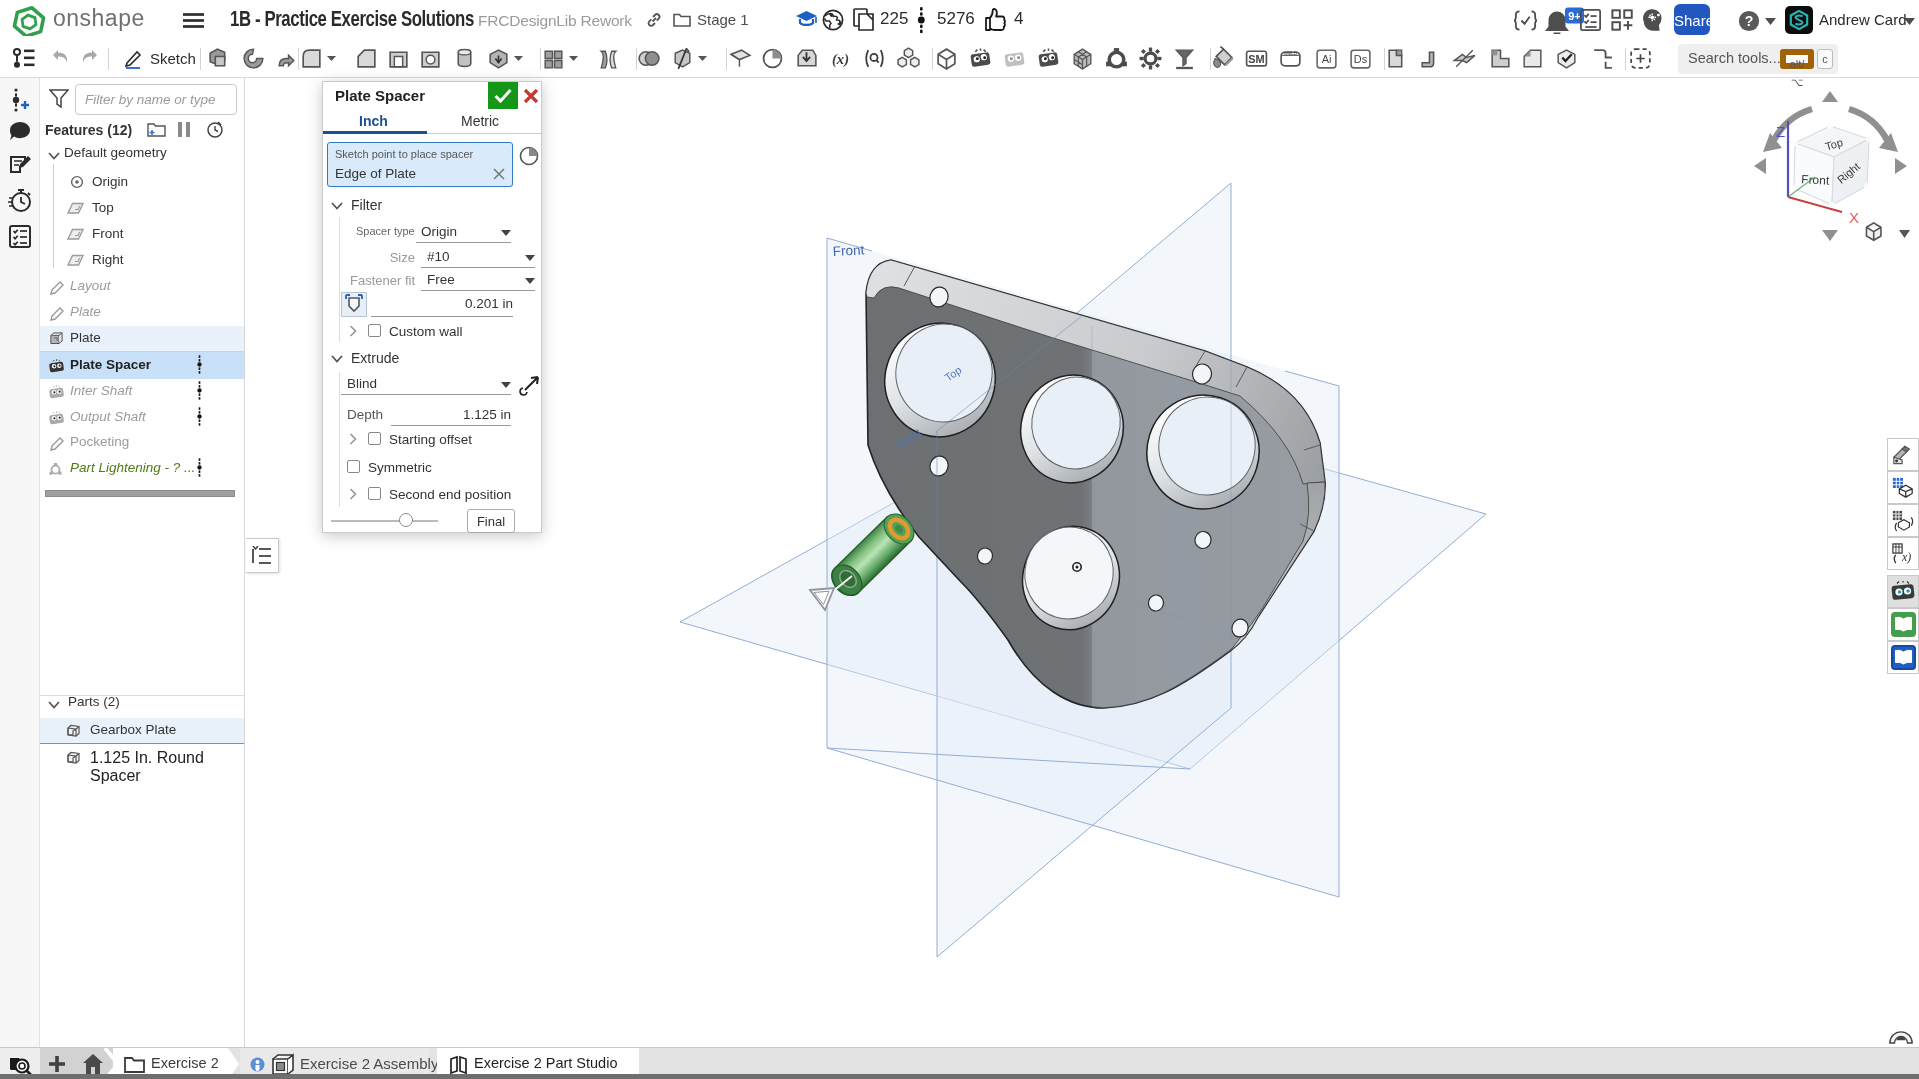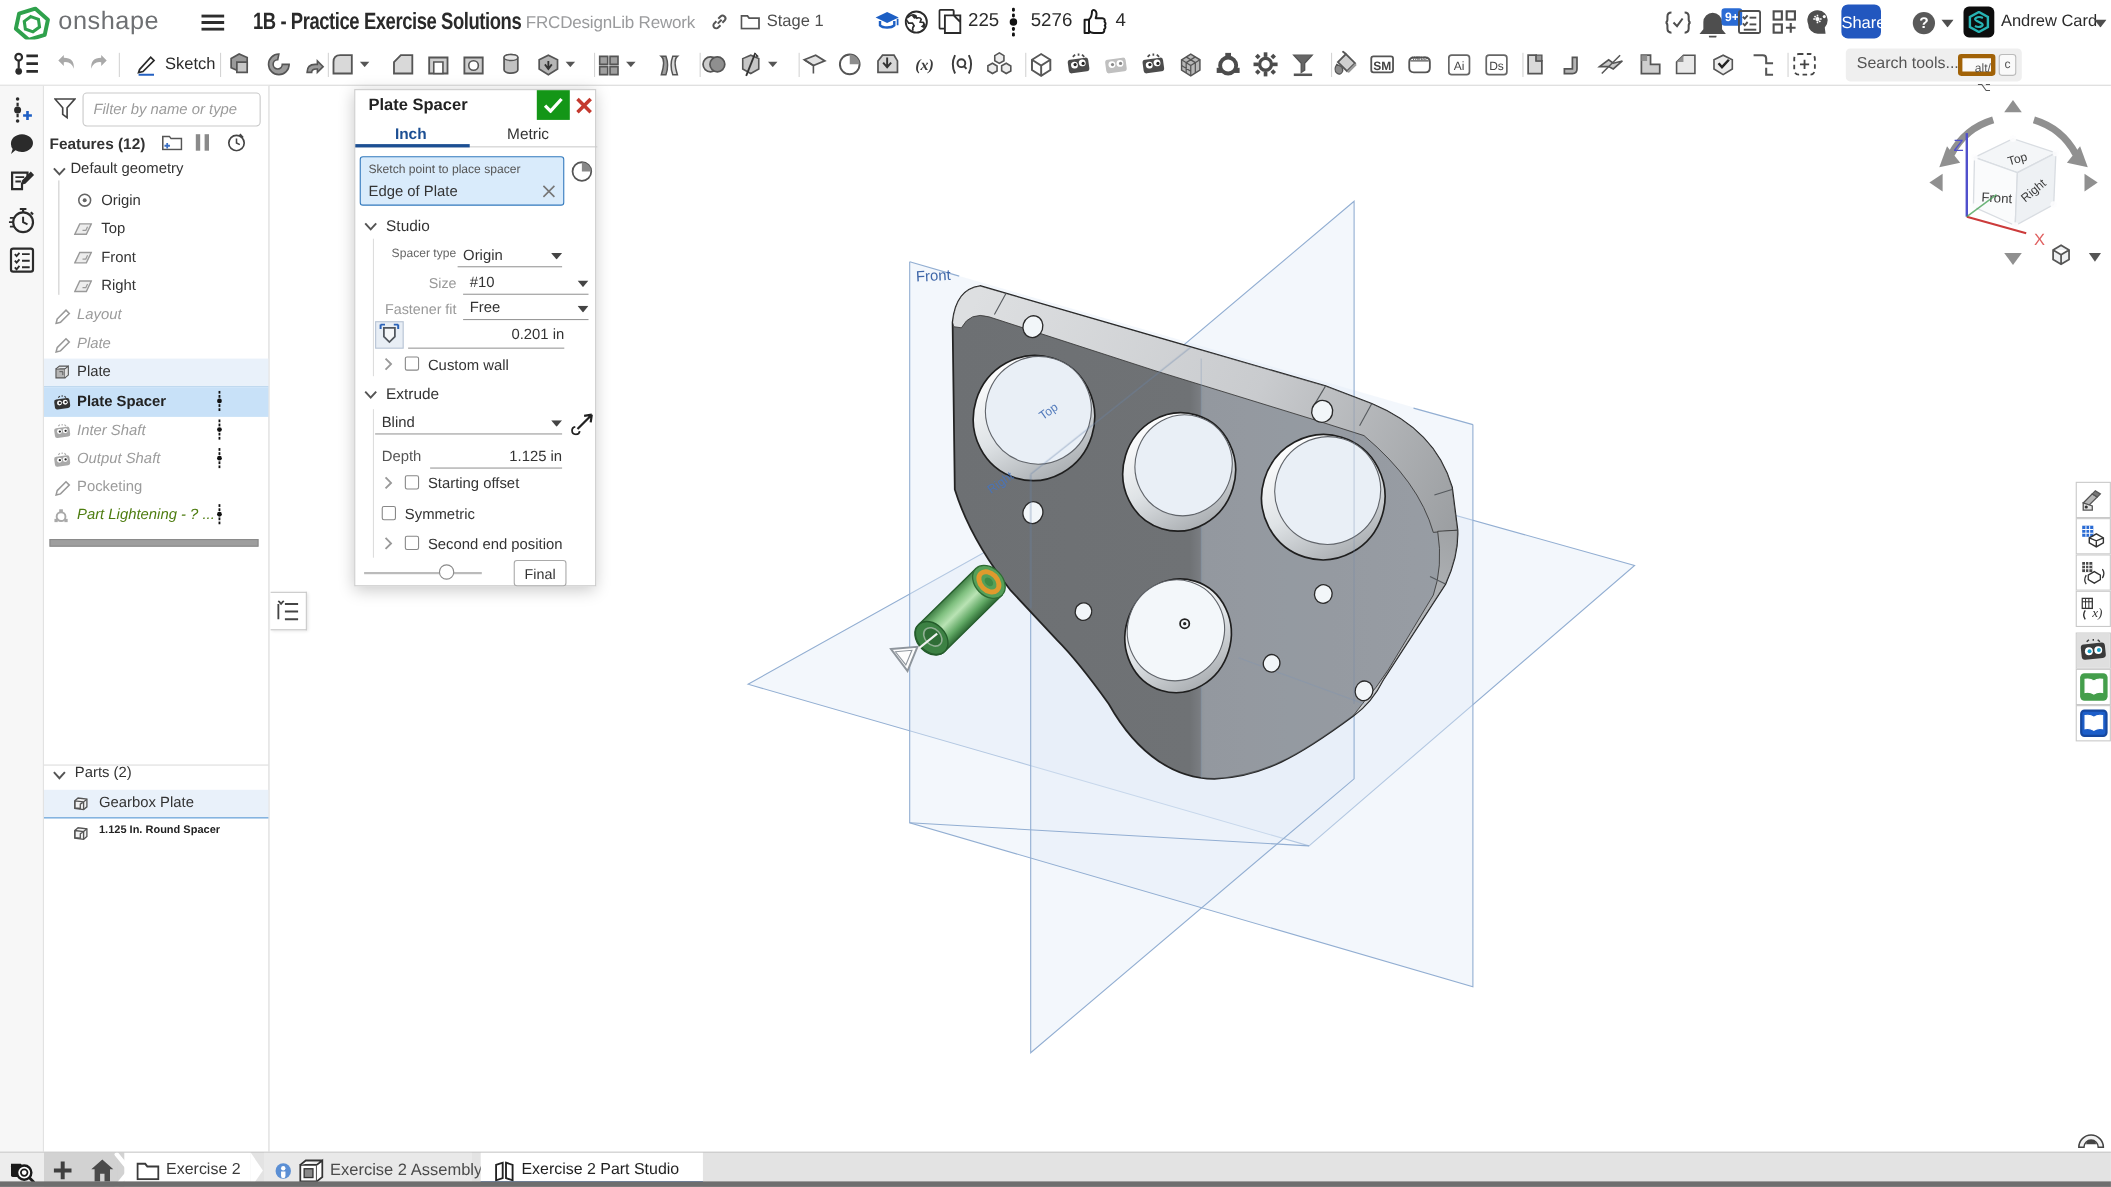--- a/index.html
+++ b/index.html
@@ -609,21 +609,21 @@
       <use href="#i-fin"></use>
     </svg>
 <svg class="abs" style="left:1590px;top:6px" width="25" height="25" viewBox="0 0 24 24">
       <use href="#i-wire"></use>
     </svg>
 <svg class="abs" style="left:1628px;top:6px" width="25" height="25" viewBox="0 0 24 24">
       <use href="#i-dash"></use>
     </svg>
 <div class="abs" style="left:1678px;top:4px;width:160px;height:30px;background:#efefef;border-radius:4px"></div>
 <div class="abs" style="left:1688px;top:10px;font-size:14.5px;color:#555">Search tools...</div>
-<div class="abs" style="left:1780px;top:9px;width:34px;height:20px;background:#fafafa;border:4px solid #a16207;border-radius:3px;font-size:11px;color:#555;text-align:right;line-height:18px">alt/⌥</div>
+<div class="abs" style="left:1780px;top:9px;width:34px;height:20px;background:#fafafa;border:6px solid #a16207;border-radius:3px;font-size:11px;color:#555;text-align:center;line-height:18px">alt/⌥</div>
 <div class="abs" style="left:1817px;top:9px;width:16px;height:20px;background:#fafafa;border:1px solid #bbb;border-radius:3px;font-size:11px;color:#555;text-align:center;line-height:18px">c</div>
   </div>
 <div id="leftrail">
 <svg class="abs" style="left:8px;top:9px" width="24" height="26" viewBox="0 0 24 26">
       <g fill="#2b2b2b">
         <circle cx="8" cy="3" r="1.6"></circle>
         <circle cx="8" cy="13" r="3.2"></circle>
         <circle cx="8" cy="23" r="1.6"></circle>
         <rect x="7" y="6.4" width="2" height="3.2"></rect>
         <rect x="7" y="16.4" width="2" height="3.2"></rect>
@@ -798,21 +798,21 @@
 <div class="abs" style="left:0px;top:640px;width:204px;height:26px;background:#e9f1fa;border-bottom:1px solid #5b9bd5"></div>
 <svg class="abs" style="left:26px;top:645px" width="16" height="15" viewBox="0 0 16 15">
       <path d="M2 5 l3-2.5 8 1 v7 l-3 2.5 -8-1 Z" fill="#f2f2f2" stroke="#555" stroke-width="1.2"></path>
       <path d="M2 5 l8 1 3-2.5 M10 6 v7 M10 6 L7 8 v4.5 M2 5 v6.5 l5 .5" fill="none" stroke="#555" stroke-width="1.2"></path>
     </svg>
     <div class="abs" style="left:50px;top:644px;font-size:13.5px;color:#333">Gearbox Plate</div>
 <svg class="abs" style="left:26px;top:672px" width="16" height="15" viewBox="0 0 16 15">
       <path d="M2 5 l3-2.5 8 1 v7 l-3 2.5 -8-1 Z" fill="#f2f2f2" stroke="#555" stroke-width="1.2"></path>
       <path d="M2 5 l8 1 3-2.5 M10 6 v7 M10 6 L7 8 v4.5 M2 5 v6.5 l5 .5" fill="none" stroke="#555" stroke-width="1.2"></path>
     </svg>
-    <div class="abs" style="left:50px;top:671px;font-size:10px;font-weight:bold;color:#222">1.125 In. Round Spacer</div>
+    <div class="abs" style="left:50px;top:671px;font-size:16px;font-weight:normal;color:#222">1.125 In. Round Spacer</div>
   </div>
 <div id="rightrail">
 <div class="abs" style="left:1887px;top:438px;width:32px;height:33px;background:#fff;border:1px solid #c9c9c9"></div>
 <div class="abs" style="left:1887px;top:471px;width:32px;height:33px;background:#fff;border:1px solid #c9c9c9"></div>
 <div class="abs" style="left:1887px;top:504px;width:32px;height:33px;background:#fff;border:1px solid #c9c9c9"></div>
 <div class="abs" style="left:1887px;top:537px;width:32px;height:33px;background:#fff;border:1px solid #c9c9c9"></div>
 <div class="abs" style="left:1887px;top:575px;width:32px;height:33px;background:#fff;border:1px solid #c9c9c9"></div>
 <div class="abs" style="left:1887px;top:608px;width:32px;height:33px;background:#fff;border:1px solid #c9c9c9"></div>
 <div class="abs" style="left:1887px;top:641px;width:32px;height:33px;background:#fff;border:1px solid #c9c9c9"></div>
 <svg class="abs" style="left:1892px;top:444px" width="22" height="21" viewBox="0 0 24 22">
@@ -904,21 +904,21 @@
 <svg class="abs" style="left:170px;top:86px" width="12" height="12" viewBox="0 0 12 12">
       <path d="M1 1 L11 11 M11 1 L1 11" stroke="#777" stroke-width="1.5"></path>
     </svg>
 <svg class="abs" style="left:196px;top:64px" width="20" height="20" viewBox="0 0 20 20">
       <circle cx="10" cy="10" r="8.5" fill="none" stroke="#555" stroke-width="1.6"></circle>
       <path d="M10 10 L10 1.5 A8.5 8.5 0 0 1 18.5 10 Z" fill="#888"></path>
     </svg>
 <svg class="abs" style="left:8px;top:120px" width="12" height="8" viewBox="0 0 12 8">
       <path d="M1 1 L6 6.5 L11 1" fill="none" stroke="#555" stroke-width="1.8"></path>
     </svg>
-<div class="abs" style="left:28px;top:115px;font-size:14px;color:#333">Studio</div>
+<div class="abs" style="left:28px;top:115px;font-size:14px;color:#333">Filter</div>
 <div class="abs" style="left:16px;top:135px;width:1px;height:125px;background:#ddd"></div>
 <div class="abs" style="left:33px;top:143px;font-size:11px;color:#666">Spacer type</div>
 <div class="abs" style="left:98px;top:142px;font-size:13.5px;color:#333">Origin</div>
 <div class="abs" style="left:93px;top:160px;width:95px;height:1px;background:#999"></div>
 <svg class="abs" style="left:178px;top:148px" width="10" height="6" viewBox="0 0 10 6">
       <path d="M0 0 L5 6 L10 0 Z" fill="#444"></path>
     </svg>
 <div class="abs" style="left:40px;top:168px;width:52px;font-size:13px;color:#999;text-align:right">Size</div>
 <div class="abs" style="left:104px;top:167px;font-size:13.5px;color:#333">#10</div>
 <div class="abs" style="left:98px;top:185px;width:114px;height:1px;background:#999"></div>

